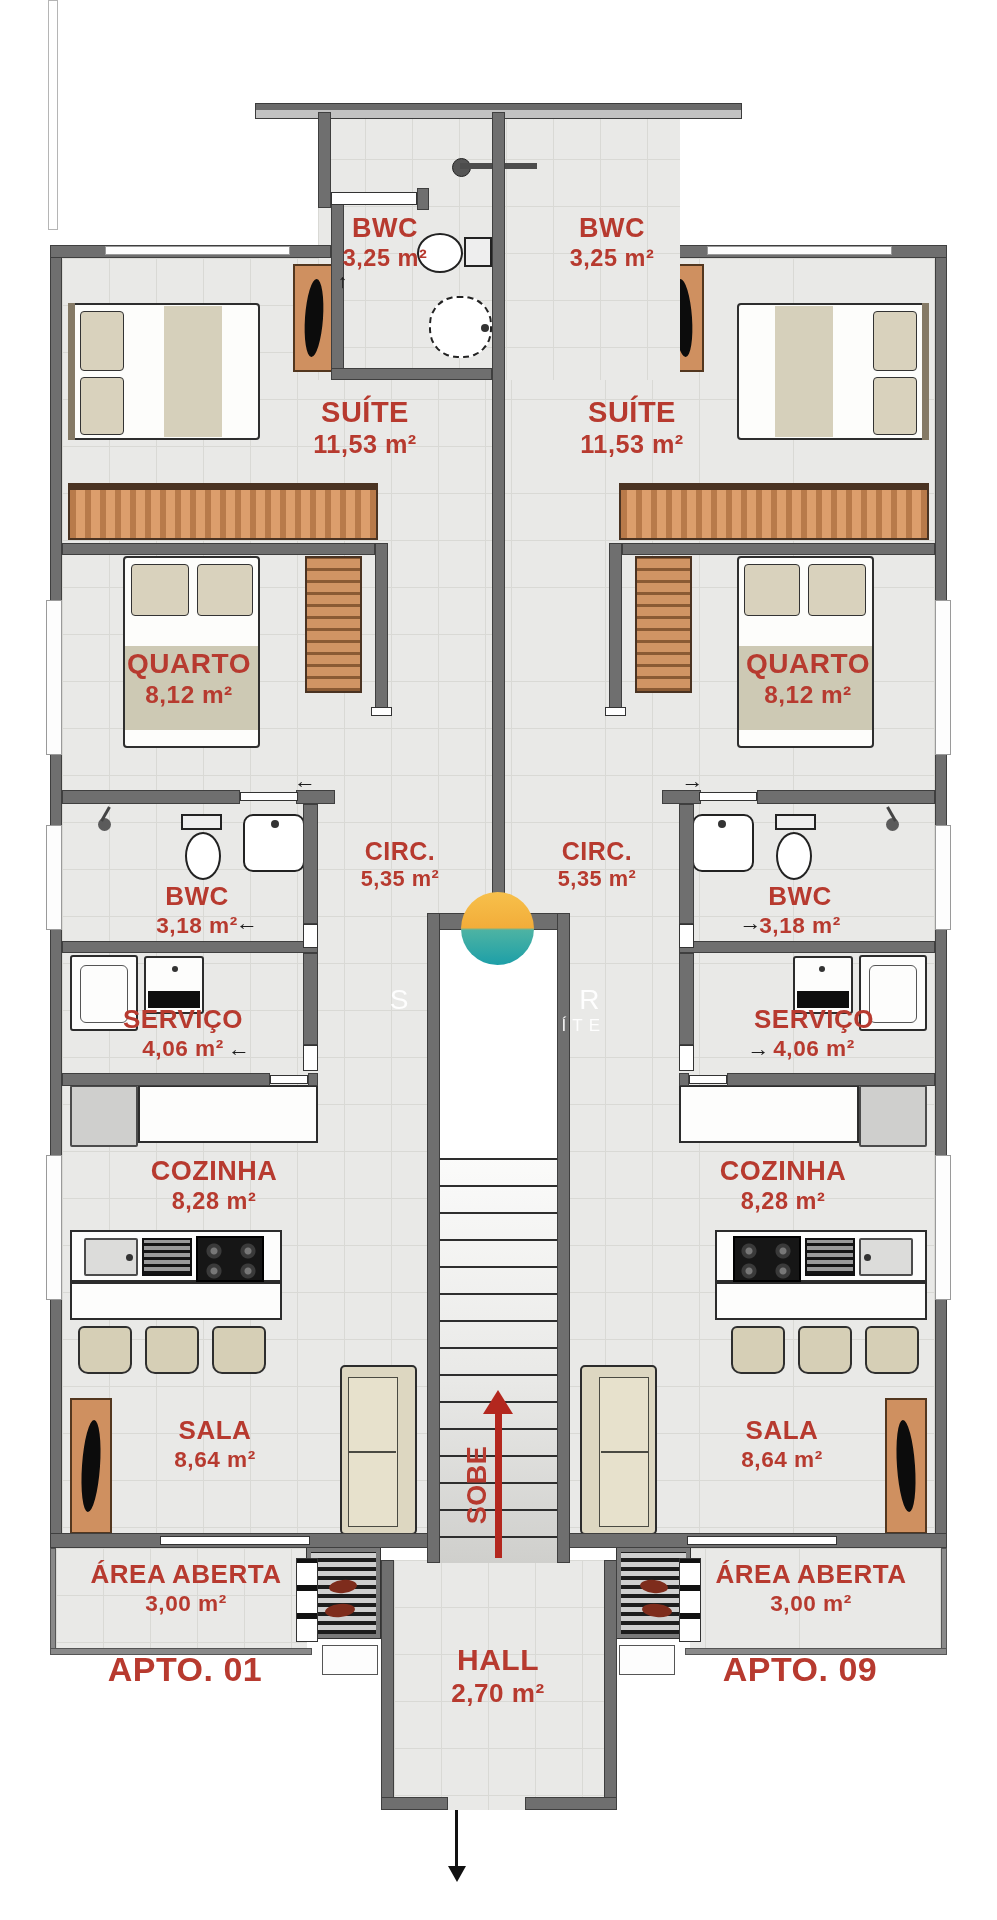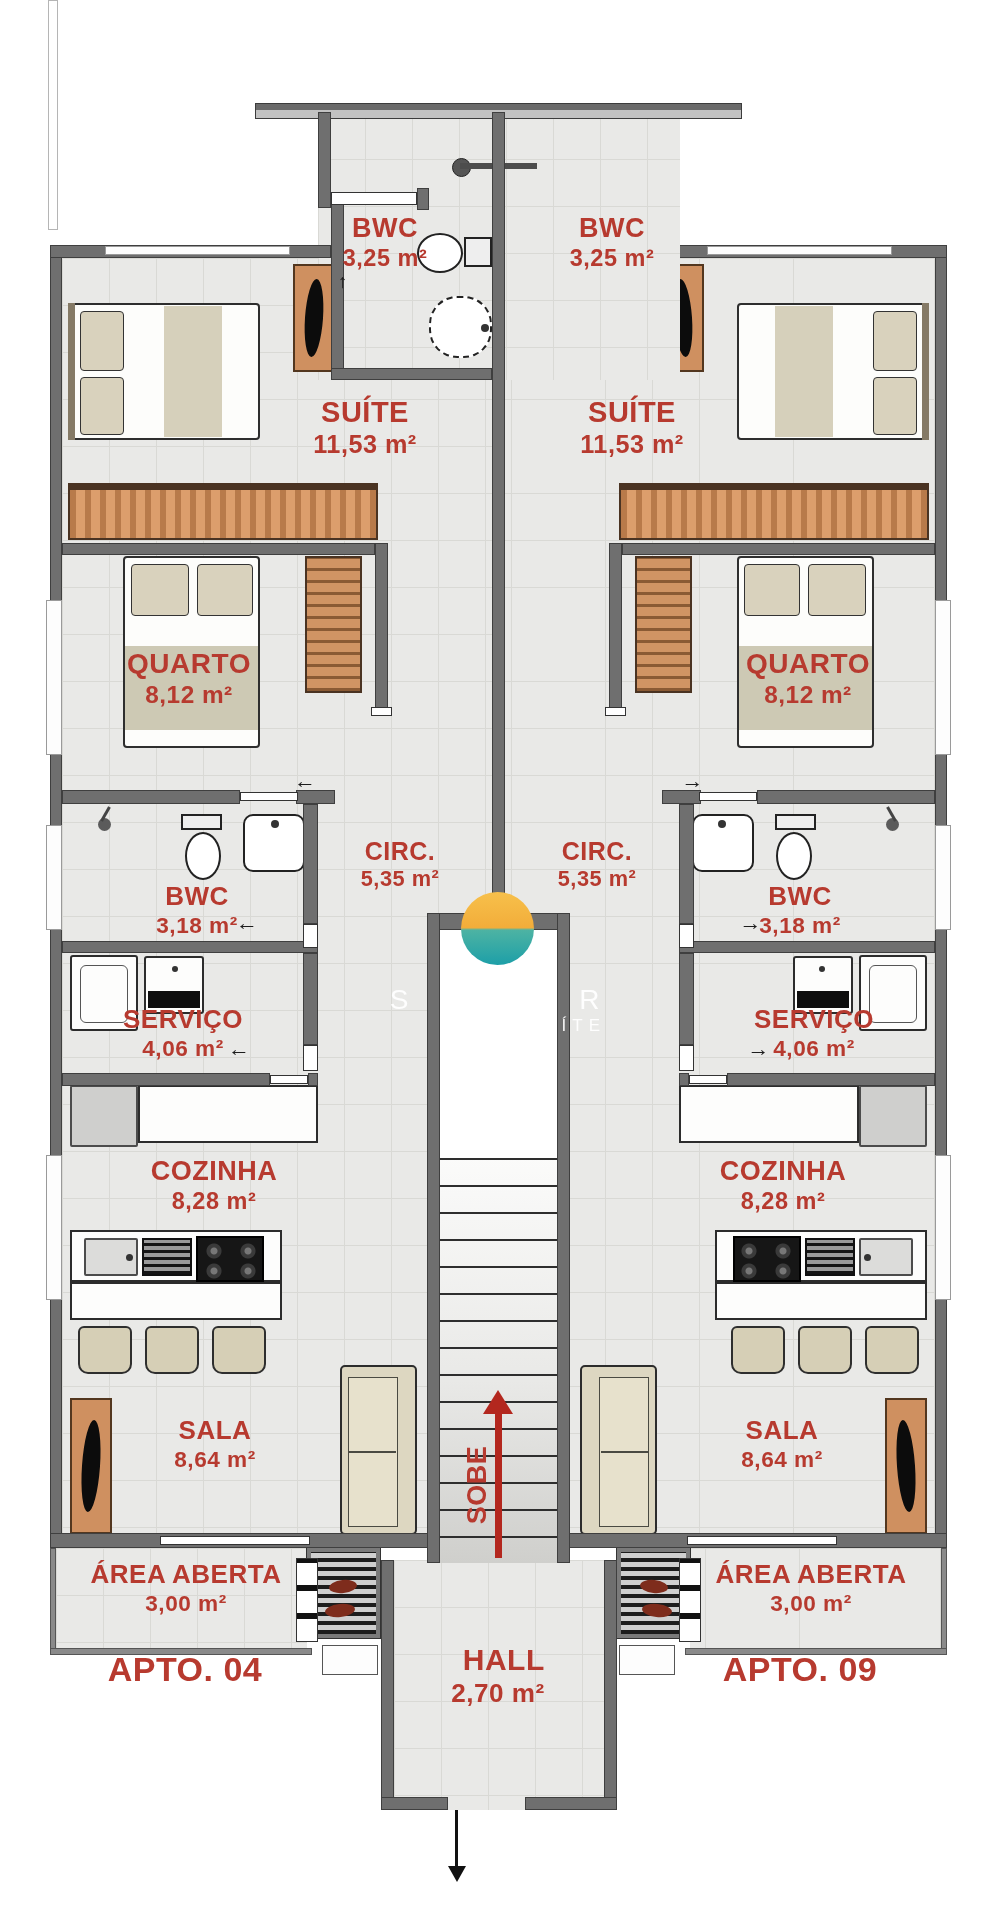--- a/index.html
+++ b/index.html
@@ -391,24 +391,24 @@
 
     <div class="lbl" style="left:186px;top:1560px;font-size:26px;">
       <span class="nm">ÁREA ABERTA</span>
       <span class="ar">3,00 m²</span>
     </div>
     <div class="lbl" style="left:811px;top:1560px;font-size:26px;">
       <span class="nm">ÁREA ABERTA</span>
       <span class="ar">3,00 m²</span>
     </div>
 
-    <div class="lbl" style="left:185px;top:1650px;font-size:34px;">APTO. 04</div>
+    <div class="lbl" style="left:185px;top:1650px;font-size:34px;">APTO. 01</div>
     <div class="lbl" style="left:800px;top:1650px;font-size:34px;">APTO. 09</div>
 
-    <div class="lbl" style="left:498px;top:1643px;font-size:30px;text-align:right;">
+    <div class="lbl" style="left:498px;top:1643px;font-size:30px;">
       <span class="nm">HALL</span>
       <span class="ar">2,70 m²</span>
     </div>
 
     <div class="lbl" style="left:477px;top:1485px;font-size:27px;transform:translate(-50%,-50%) rotate(-90deg);">SOBE</div>
   </div>
 
 </div>
 
 </body></html>

